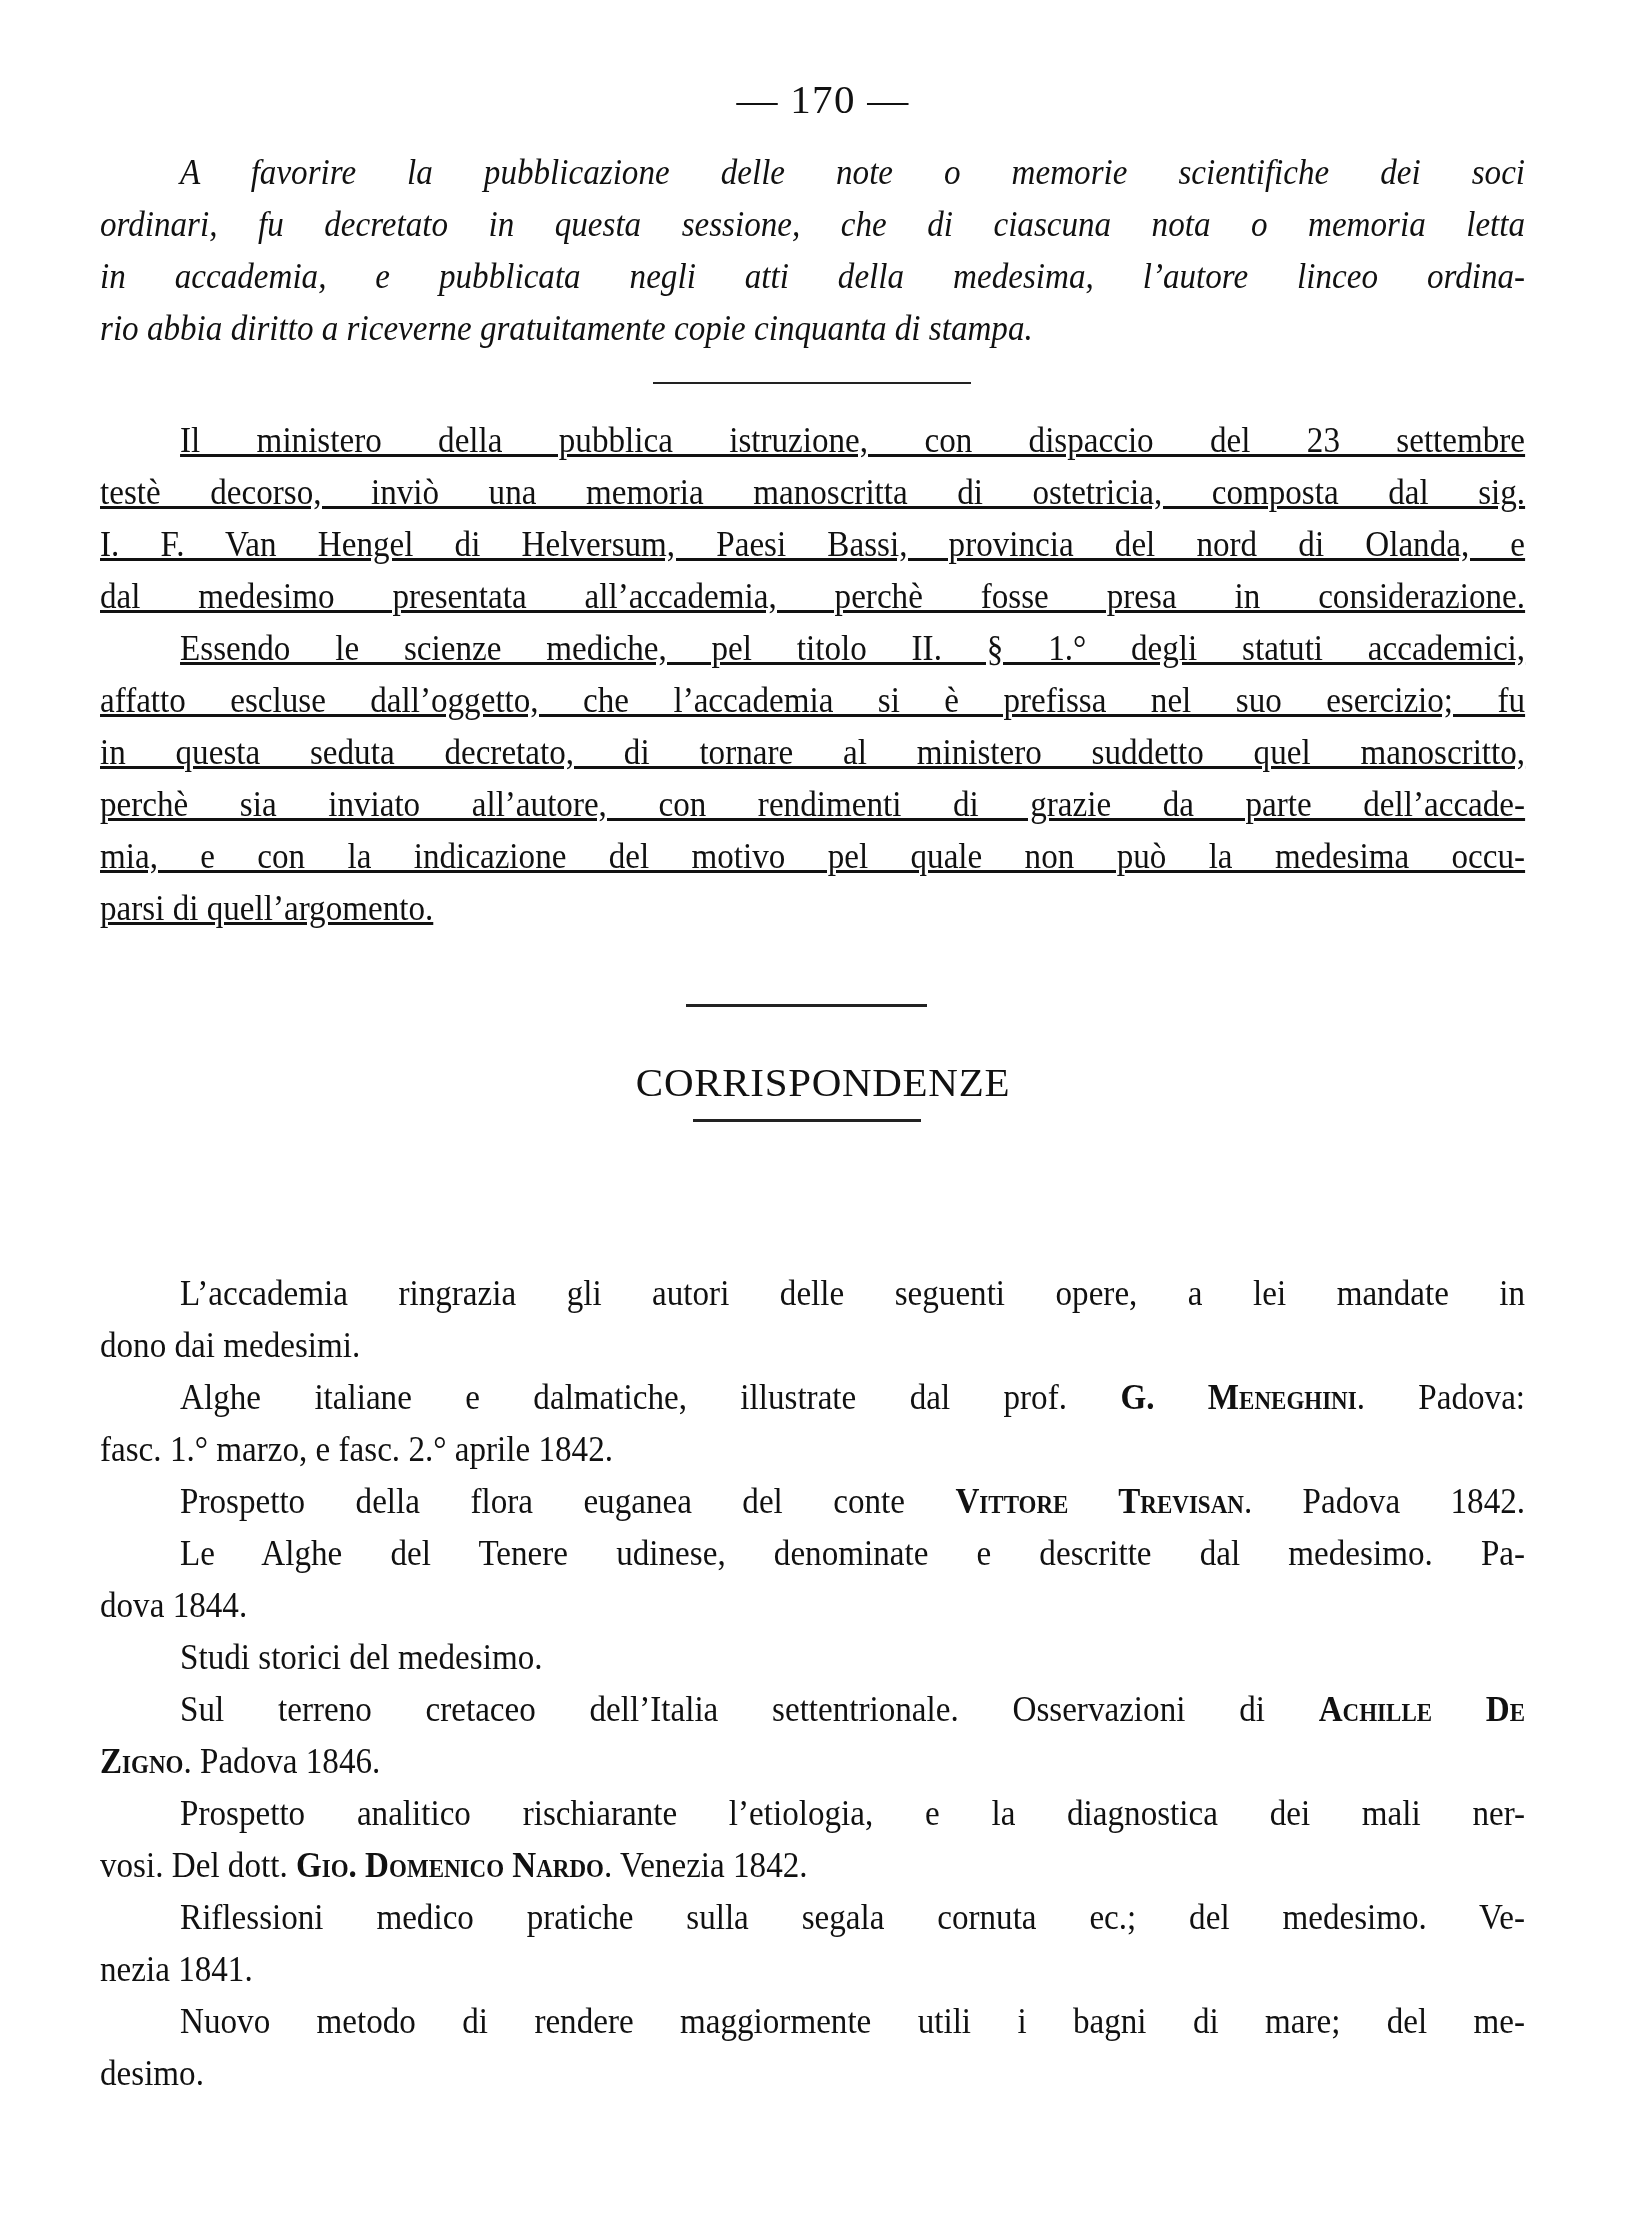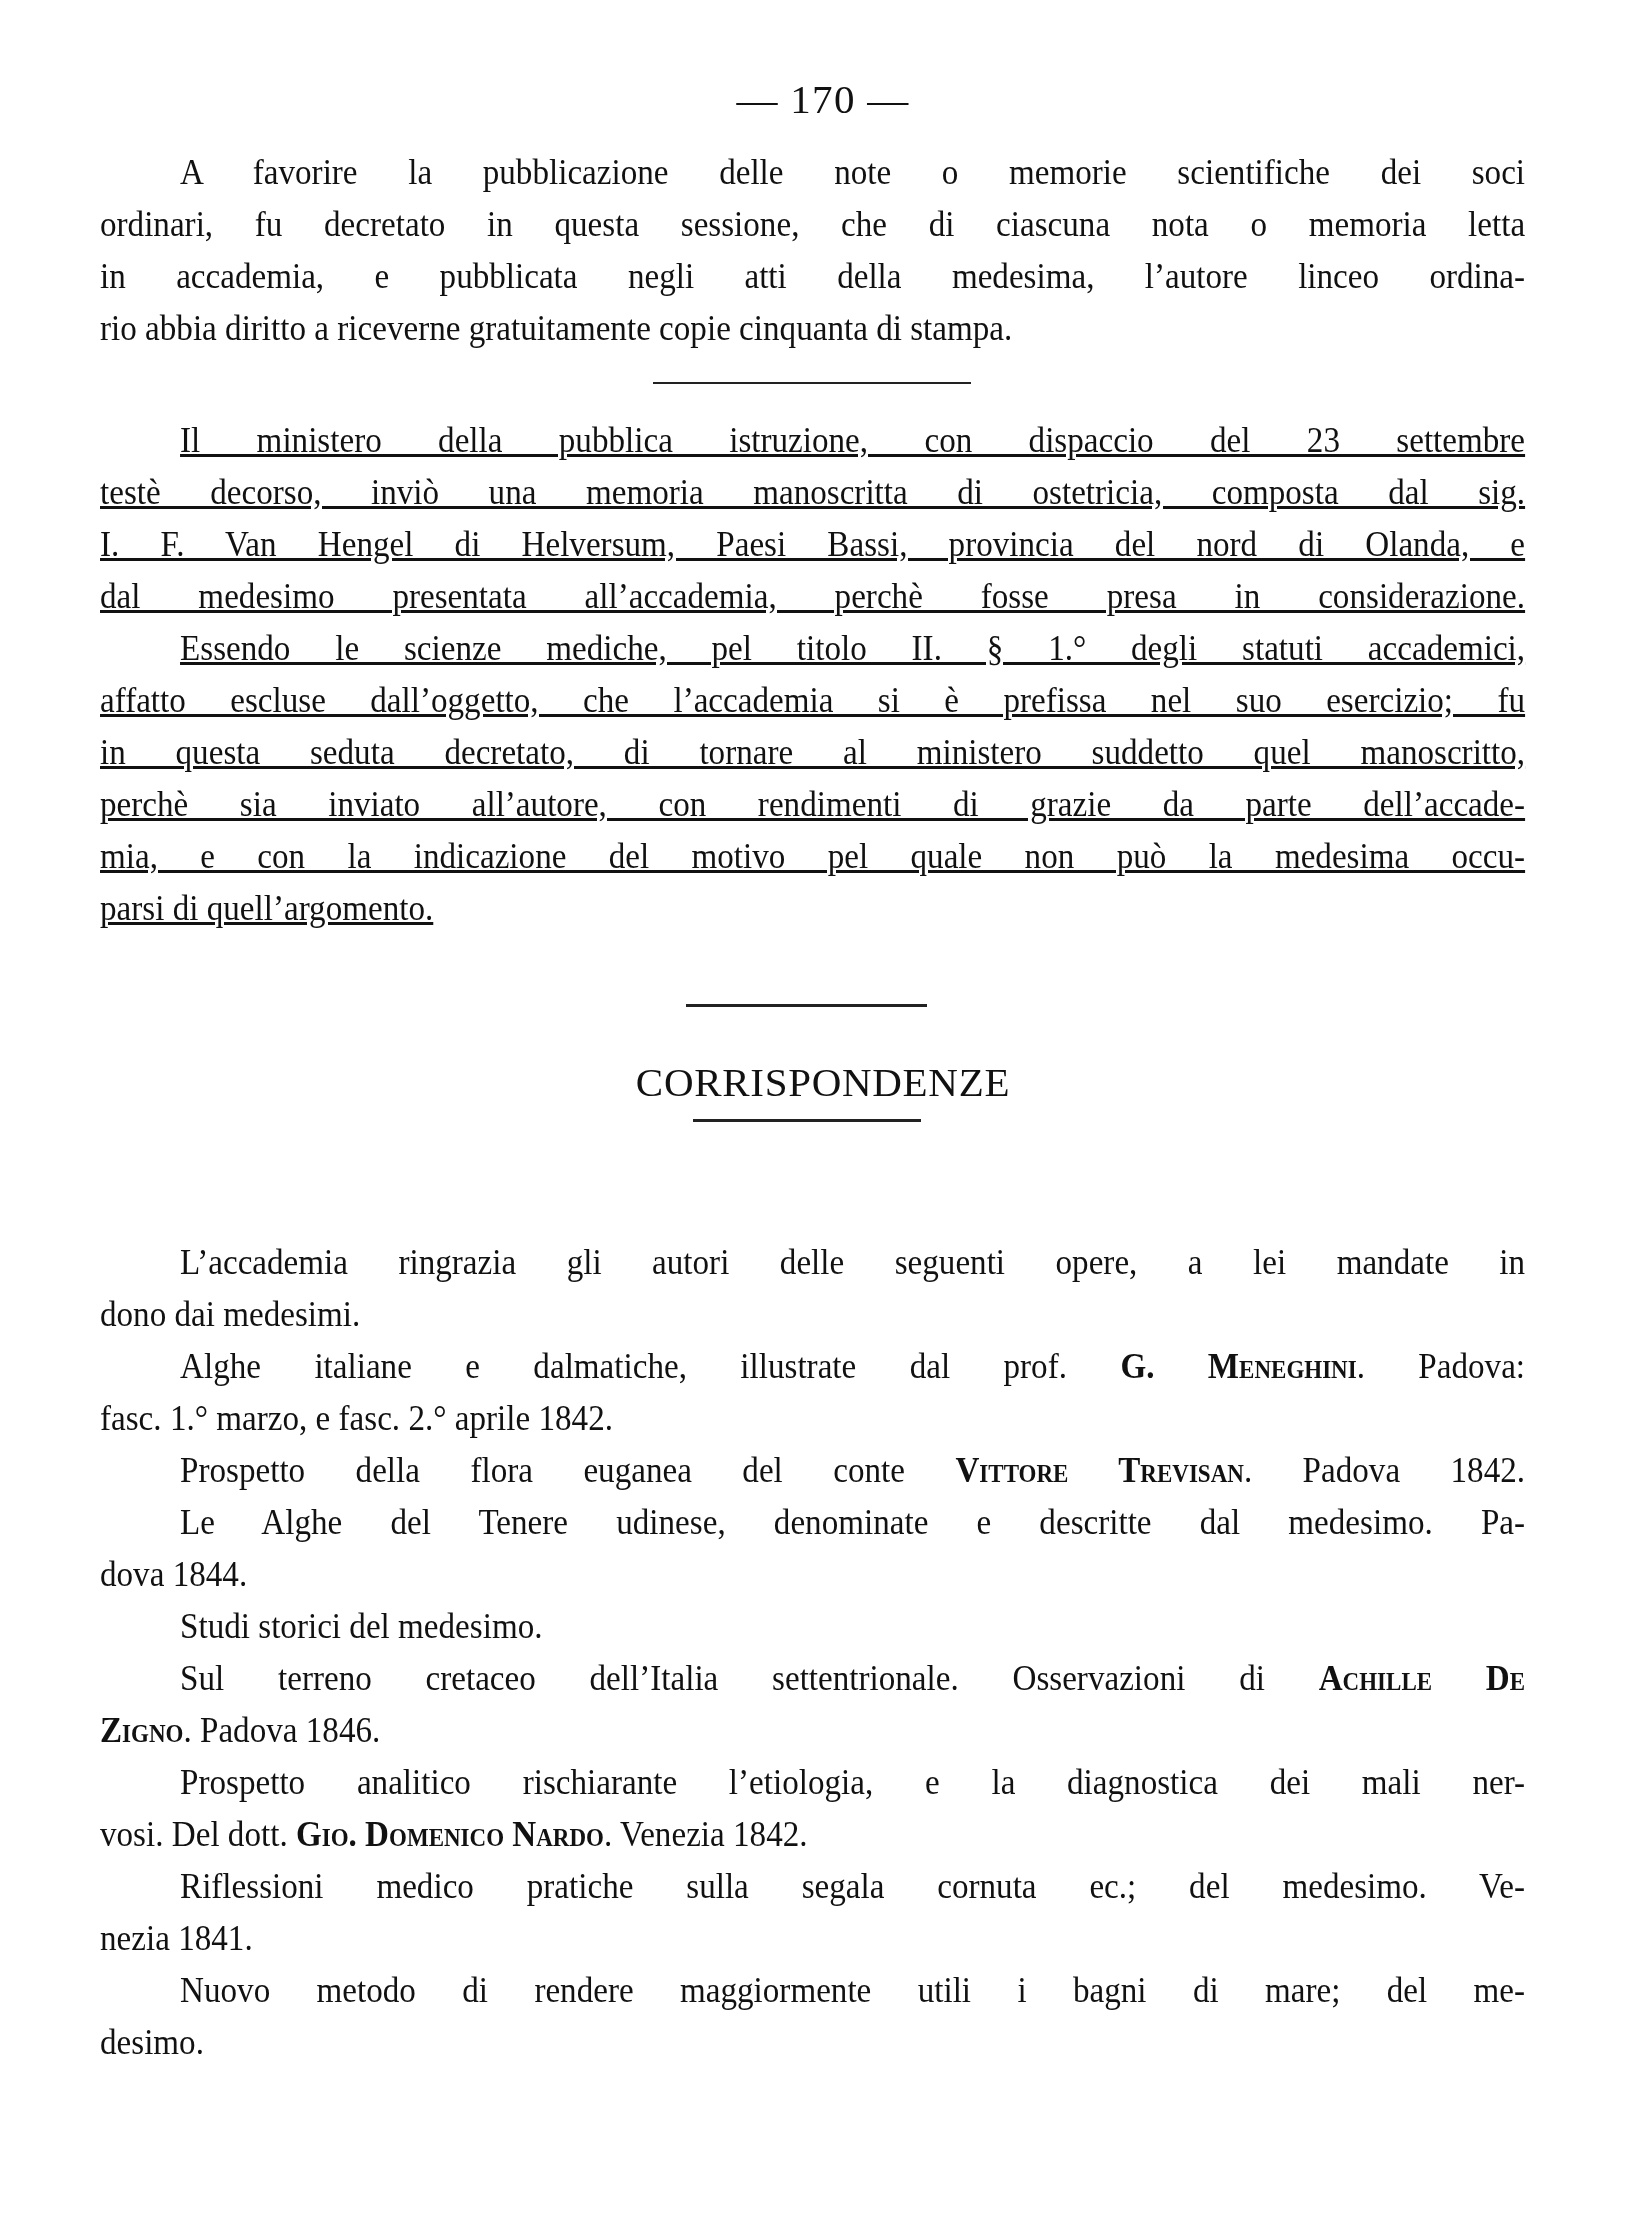--- a/index.html
+++ b/index.html
@@ -28,21 +28,21 @@
     font-size: 41px; letter-spacing: 0.7px;
   }
 </style>
 </head>
 <body>
 
 <div class="page">
 
   <div class="pnum">— 170 —</div>
 
-  <div class="block" style="top:146px;">
+  <div class="block" style="top:146px;font-style:italic;">
     <span class="line indent">A favorire la pubblicazione delle note o memorie scientifiche dei soci</span>
     <span class="line">ordinari, fu decretato in questa sessione, che di ciascuna nota o memoria letta</span>
     <span class="line">in accademia, e pubblicata negli atti della medesima, l’autore linceo ordina-</span>
     <span class="line last">rio abbia diritto a riceverne gratuitamente copie cinquanta di stampa.</span>
   </div>
 
   <div class="rule" style="top:382px; left:653px; width:318px; height:2px;"></div>
 
   <div class="block" style="top:414px;text-decoration:underline;">
     <span class="line indent">Il ministero della pubblica istruzione, con dispaccio del 23 settembre</span>
@@ -54,21 +54,21 @@
     <span class="line">in questa seduta decretato, di tornare al ministero suddetto quel manoscritto,</span>
     <span class="line">perchè sia inviato all’autore, con rendimenti di grazie da parte dell’accade-</span>
     <span class="line">mia, e con la indicazione del motivo pel quale non può la medesima occu-</span>
     <span class="line last">parsi di quell’argomento.</span>
   </div>
 
   <div class="rule" style="top:1004px; left:686px; width:241px;"></div>
   <div class="heading">CORRISPONDENZE</div>
   <div class="rule" style="top:1119px; left:693px; width:228px;"></div>
 
-  <div class="block" style="top:1236px;">
+  <div class="block" style="top:1267px;">
     <span class="line indent">L’accademia ringrazia gli autori delle seguenti opere, a lei mandate in</span>
     <span class="line last">dono dai medesimi.</span>
 
     <span class="line indent"><span>Alghe italiane e dalmatiche, illustrate dal prof. </span><span class="sc">G. Meneghini</span><span>. Padova:</span></span>
     <span class="line last">fasc. 1.° marzo, e fasc. 2.° aprile 1842.</span>
 
     <span class="line indent"><span>Prospetto della flora euganea del conte </span><span class="sc">Vittore Trevisan</span><span>. Padova 1842.</span></span>
 
     <span class="line indent">Le Alghe del Tenere udinese, denominate e descritte dal medesimo. Pa-</span>
     <span class="line last">dova 1844.</span>

